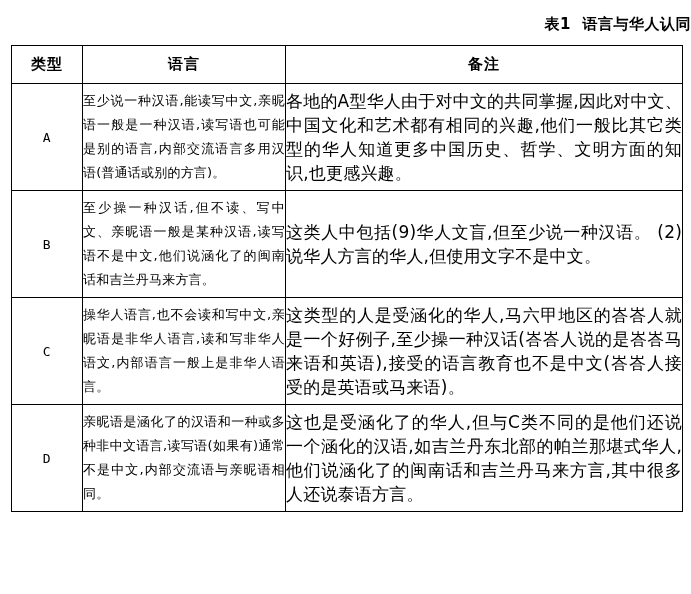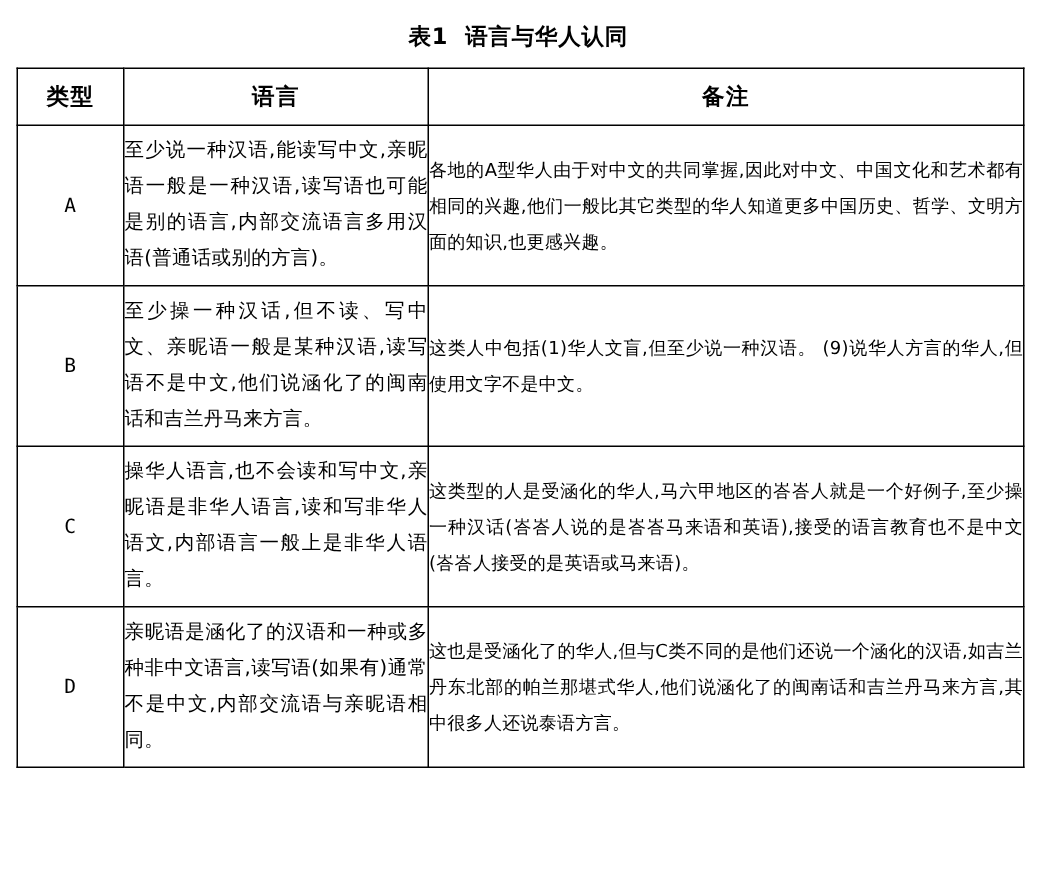--- a/index.html
+++ b/index.html
@@ -18,21 +18,21 @@
     position: relative;
     width: 691px;
     height: 594px;
     background: #ffffff;
   }
   .table-title {
     position: absolute;
     top: 14px;
     left: 0;
     width: 691px;
-    text-align: center;
+    text-align: right;
     font-size: 15px;
     font-weight: bold;
     letter-spacing: 0.5px;
     line-height: 20px;
     white-space: pre;
   }
   .table-wrap {
     position: absolute;
     left: 11px;
     top: 45px;
@@ -71,21 +71,21 @@
   td.lang-cell {
     font-size: 13px;
     line-height: 24px;
     padding: 7px 9px 7px 10px;
     text-align: justify;
     text-justify: inter-character;
     vertical-align: top;
     letter-spacing: 0.2px;
   }
   td.note-cell {
-    font-size: 12px;
+    font-size: 17px;
     line-height: 24px;
     padding: 7px 10px 7px 11px;
     text-align: justify;
     text-justify: inter-character;
     vertical-align: middle;
     letter-spacing: 0.2px;
   }
   .row-a td.lang-cell,
   .row-b td.lang-cell,
   .row-c td.lang-cell,
@@ -114,21 +114,21 @@
       </thead>
       <tbody>
         <tr class="row-a">
           <td class="type-cell">A</td>
           <td class="lang-cell">至少说一种汉语,能读写中文,亲昵语一般是一种汉语,读写语也可能是别的语言,内部交流语言多用汉语(普通话或别的方言)。</td>
           <td class="note-cell">各地的A型华人由于对中文的共同掌握,因此对中文、中国文化和艺术都有相同的兴趣,他们一般比其它类型的华人知道更多中国历史、哲学、文明方面的知识,也更感兴趣。</td>
         </tr>
         <tr class="row-b">
           <td class="type-cell">B</td>
           <td class="lang-cell">至少操一种汉话,但不读、写中文、亲昵语一般是某种汉语,读写语不是中文,他们说涵化了的闽南话和吉兰丹马来方言。</td>
-          <td class="note-cell">这类人中包括(1)华人文盲,但至少说一种汉语。 (9)说华人方言的华人,但使用文字不是中文。</td>
+          <td class="note-cell">这类人中包括(9)华人文盲,但至少说一种汉语。 (2)说华人方言的华人,但使用文字不是中文。</td>
         </tr>
         <tr class="row-c">
           <td class="type-cell">C</td>
           <td class="lang-cell">操华人语言,也不会读和写中文,亲昵语是非华人语言,读和写非华人语文,内部语言一般上是非华人语言。</td>
           <td class="note-cell">这类型的人是受涵化的华人,马六甲地区的峇峇人就是一个好例子,至少操一种汉话(峇峇人说的是峇峇马来语和英语),接受的语言教育也不是中文(峇峇人接受的是英语或马来语)。</td>
         </tr>
         <tr class="row-d">
           <td class="type-cell">D</td>
           <td class="lang-cell">亲昵语是涵化了的汉语和一种或多种非中文语言,读写语(如果有)通常不是中文,内部交流语与亲昵语相同。</td>
           <td class="note-cell">这也是受涵化了的华人,但与C类不同的是他们还说一个涵化的汉语,如吉兰丹东北部的帕兰那堪式华人,他们说涵化了的闽南话和吉兰丹马来方言,其中很多人还说泰语方言。</td>

